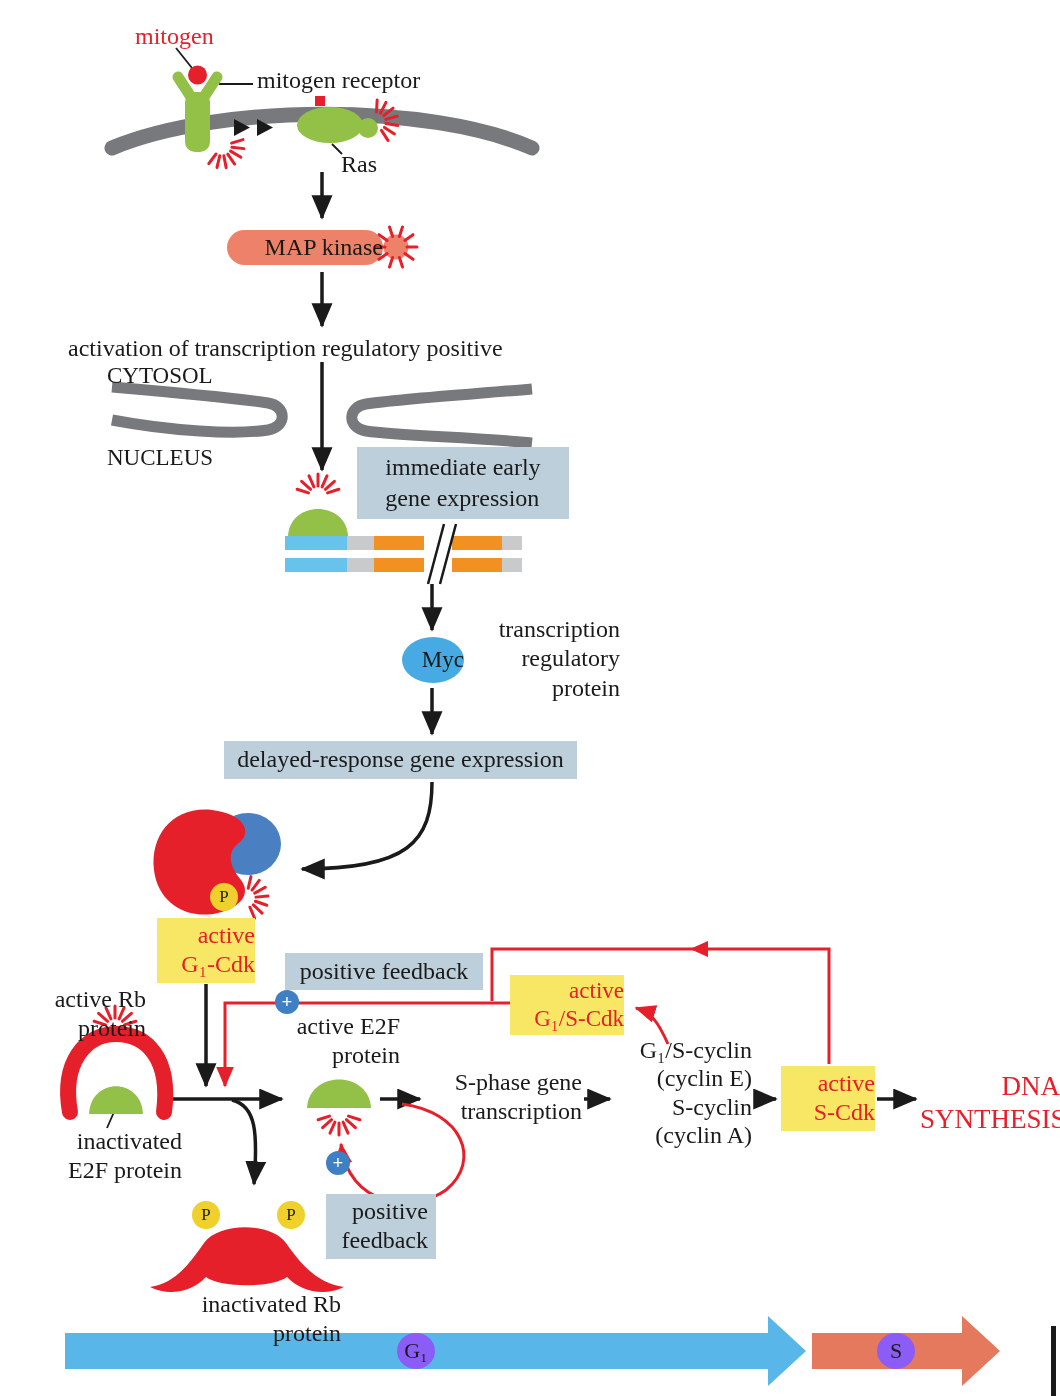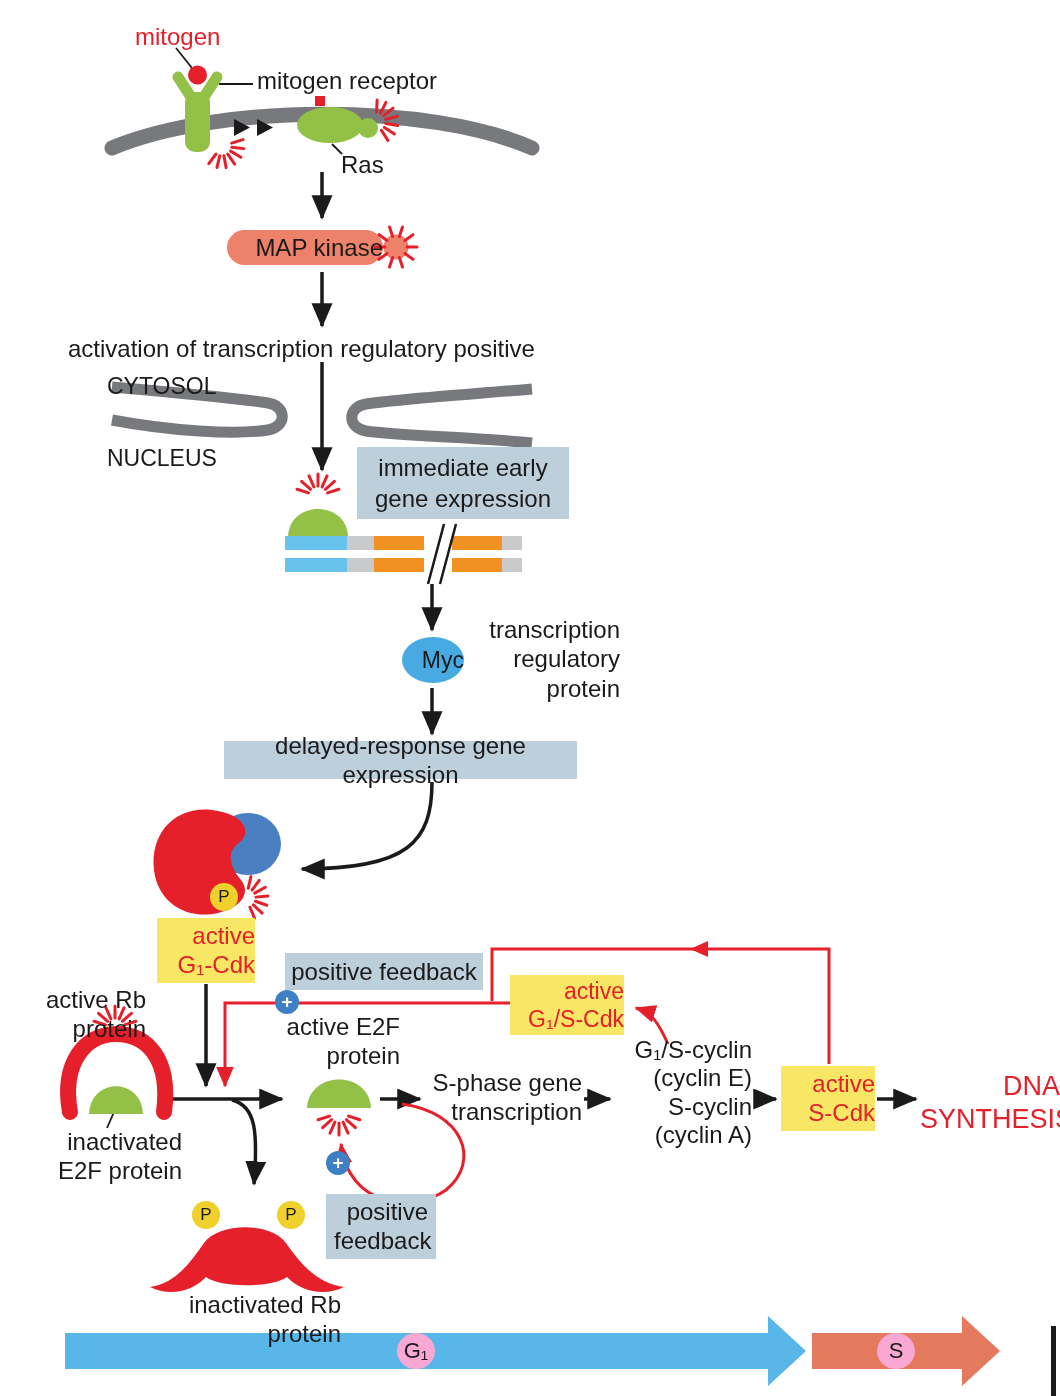--- a/index.html
+++ b/index.html
@@ -1,30 +1,30 @@
 <!DOCTYPE html>
 <html><head>
 <meta charset="utf-8">
 <style>
   *{margin:0;padding:0;box-sizing:border-box}
   html,body{background:#fff}
   .canvas{position:relative;width:1060px;height:1396px;background:#fff;
-          font-family:Liberation Sans, sans-serif;color:#1a1a1a;overflow:hidden}
+          font-family:Liberation Serif, serif;color:#1a1a1a;overflow:hidden}
   .canvas > svg{position:absolute;left:0;top:0}
   .label{position:absolute;font-size:24px;line-height:1.22;white-space:pre-line}
   .center{text-align:right}
   .red{color:#e5202a}
   .bg-blue{background:#bccfdb}
   .bg-yellow{background:#f8e765}
-  .flexc{display:flex;align-items:center;justify-content:center;text-align:center;white-space:pre-line}
+  .flexc{display:flex;align-items:center;justify-content:center;text-align:left;white-space:pre-line}
   .p-circle{position:absolute;width:28px;height:28px;border-radius:50%;background:#f0d02c;
             display:flex;align-items:center;justify-content:center;font-size:17px;color:#1a1a1a;z-index:3}
   .plus-circle{position:absolute;width:24px;height:24px;border-radius:50%;background:#3f7fc4;color:#fff;
             display:flex;align-items:center;justify-content:center;font-size:19px;font-weight:bold;z-index:3}
-  .phase-circle{position:absolute;width:38px;height:36px;border-radius:50%;background:#f9a8d4;
+  .phase-circle{position:absolute;width:38px;height:36px;border-radius:50%;background:#8b5cf6;
             display:flex;align-items:center;justify-content:center;font-size:22px;z-index:3}
 </style>
 </head>
 <body>
 
 <div class="canvas">
 
 <svg width="1060" height="1396" viewBox="0 0 1060 1396">
   <defs>
     <marker id="mB" markerWidth="9" markerHeight="8" refX="6.5" refY="3" orient="auto" markerUnits="strokeWidth">
@@ -166,21 +166,21 @@
   <polygon fill="#e5795e" points="812,1333 962,1333 962,1316 1000,1351 962,1386 962,1369 812,1369"></polygon>
 
   <rect x="1051" y="1326" width="5" height="70" fill="#1a1a1a"></rect>
 </svg>
 
 <div class="label red" style="left:135px;top:22px">mitogen</div>
 <div class="label" style="left:257px;top:66px">mitogen receptor</div>
 <div class="label" style="left:341px;top:150px">Ras</div>
 <div class="label center" style="left:227px;top:233px;width:156px">MAP kinase</div>
 <div class="label" style="left:68px;top:334px">activation of transcription regulatory positive</div>
-<div class="label" style="left:107px;top:372px;font-size:23px">CYTOSOL</div>
+<div class="label" style="left:107px;top:362px;font-size:23px">CYTOSOL</div>
 <div class="label" style="left:107px;top:444px;font-size:23px">NUCLEUS</div>
 
 <div class="label bg-blue flexc" style="left:357px;top:447px;width:212px;height:72px;line-height:1.3">immediate early
 gene expression</div>
 <div class="label center" style="left:402px;top:646px;width:62px;font-size:23px">Myc</div>
 <div class="label center" style="left:460px;top:615px;width:160px">transcription
 regulatory
 protein</div>
 <div class="label bg-blue flexc" style="left:224px;top:741px;width:353px;height:38px">delayed-response gene expression</div>
 

